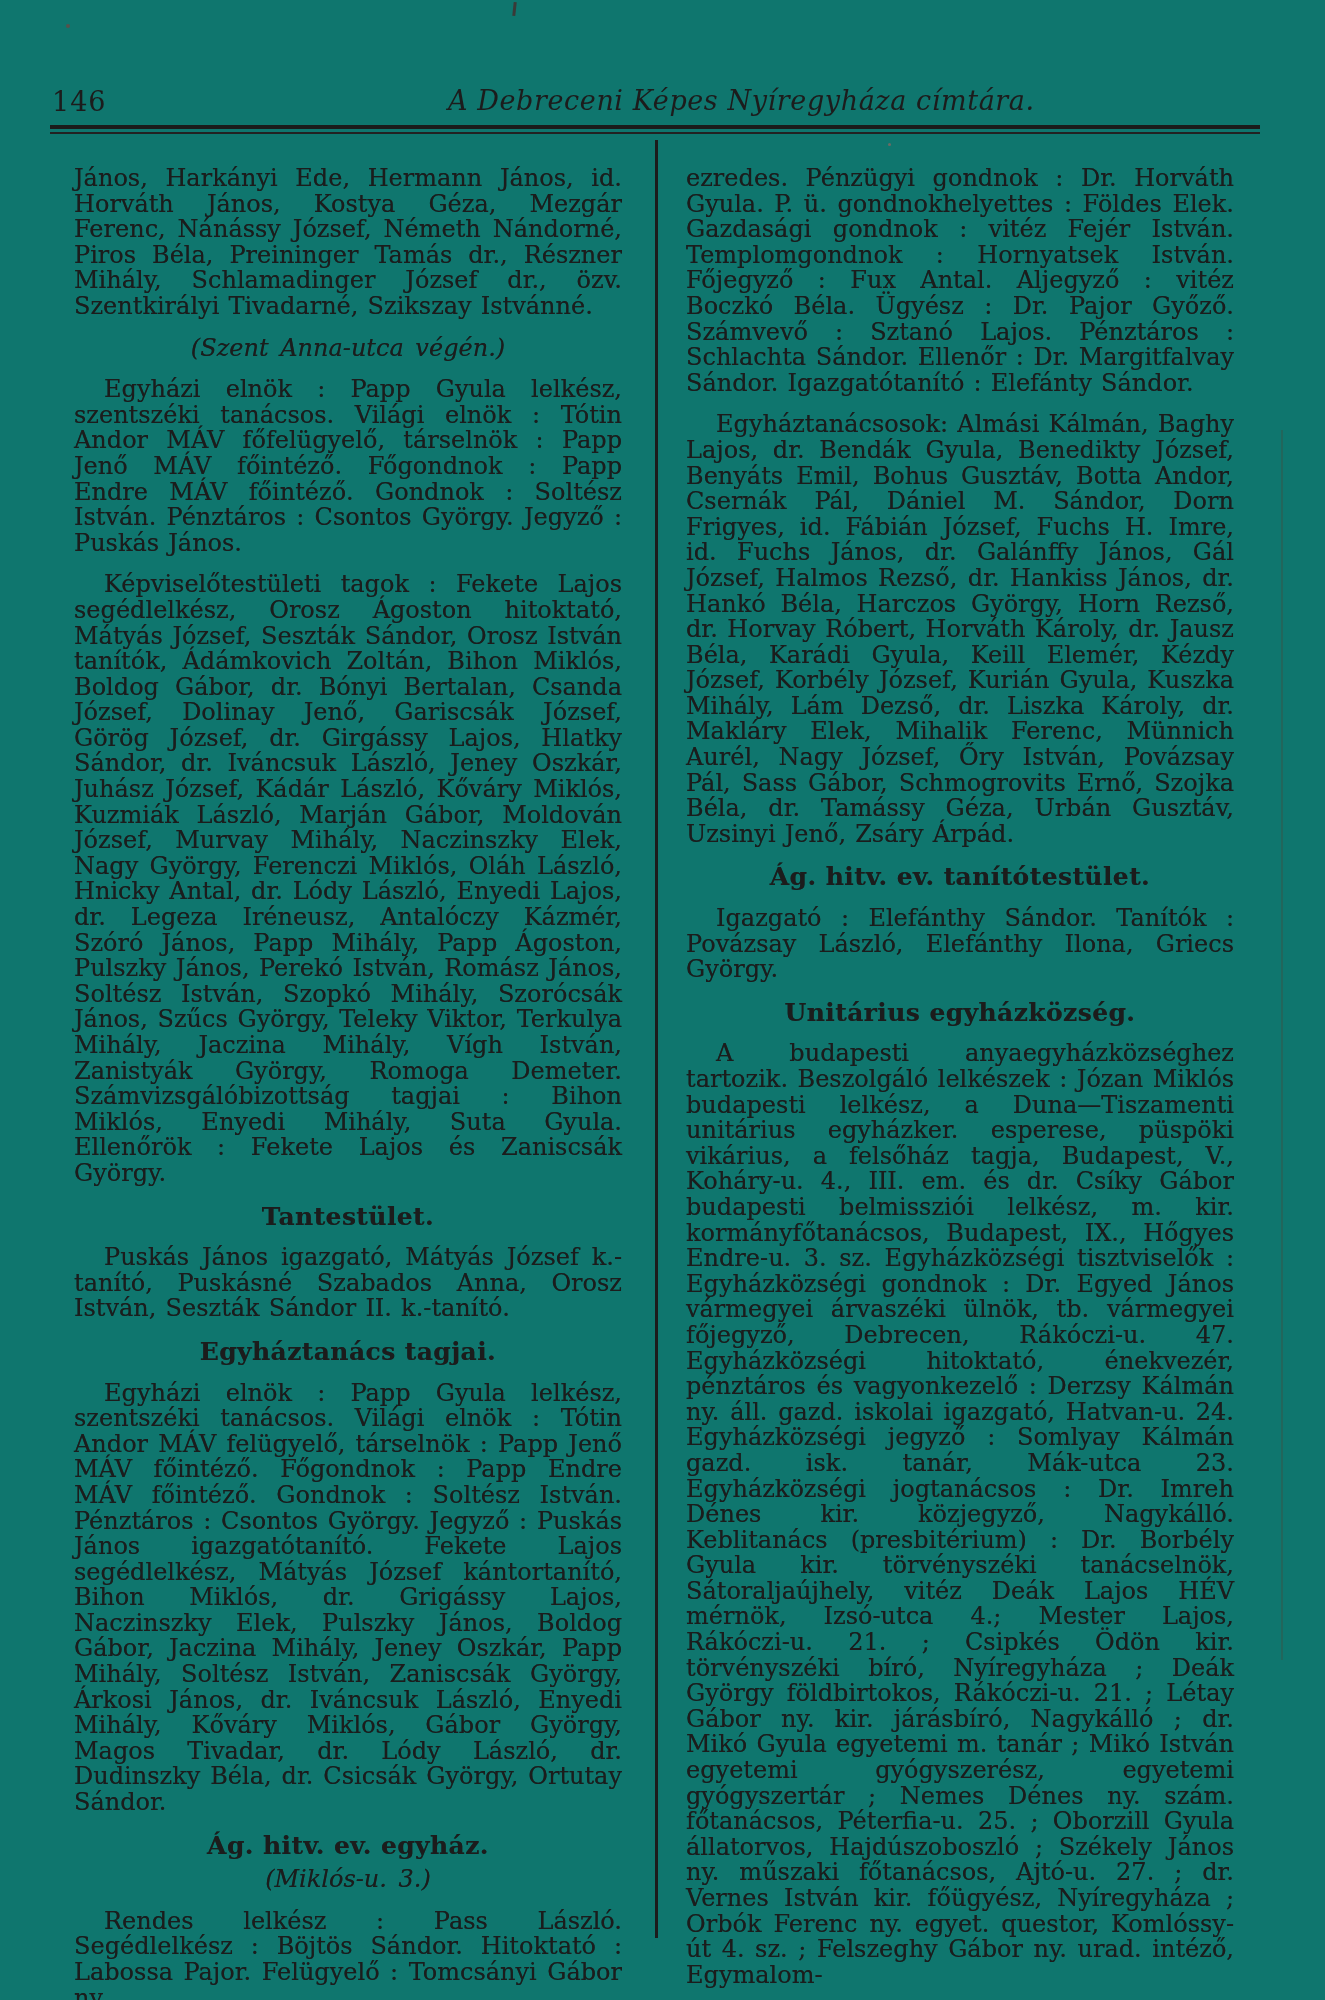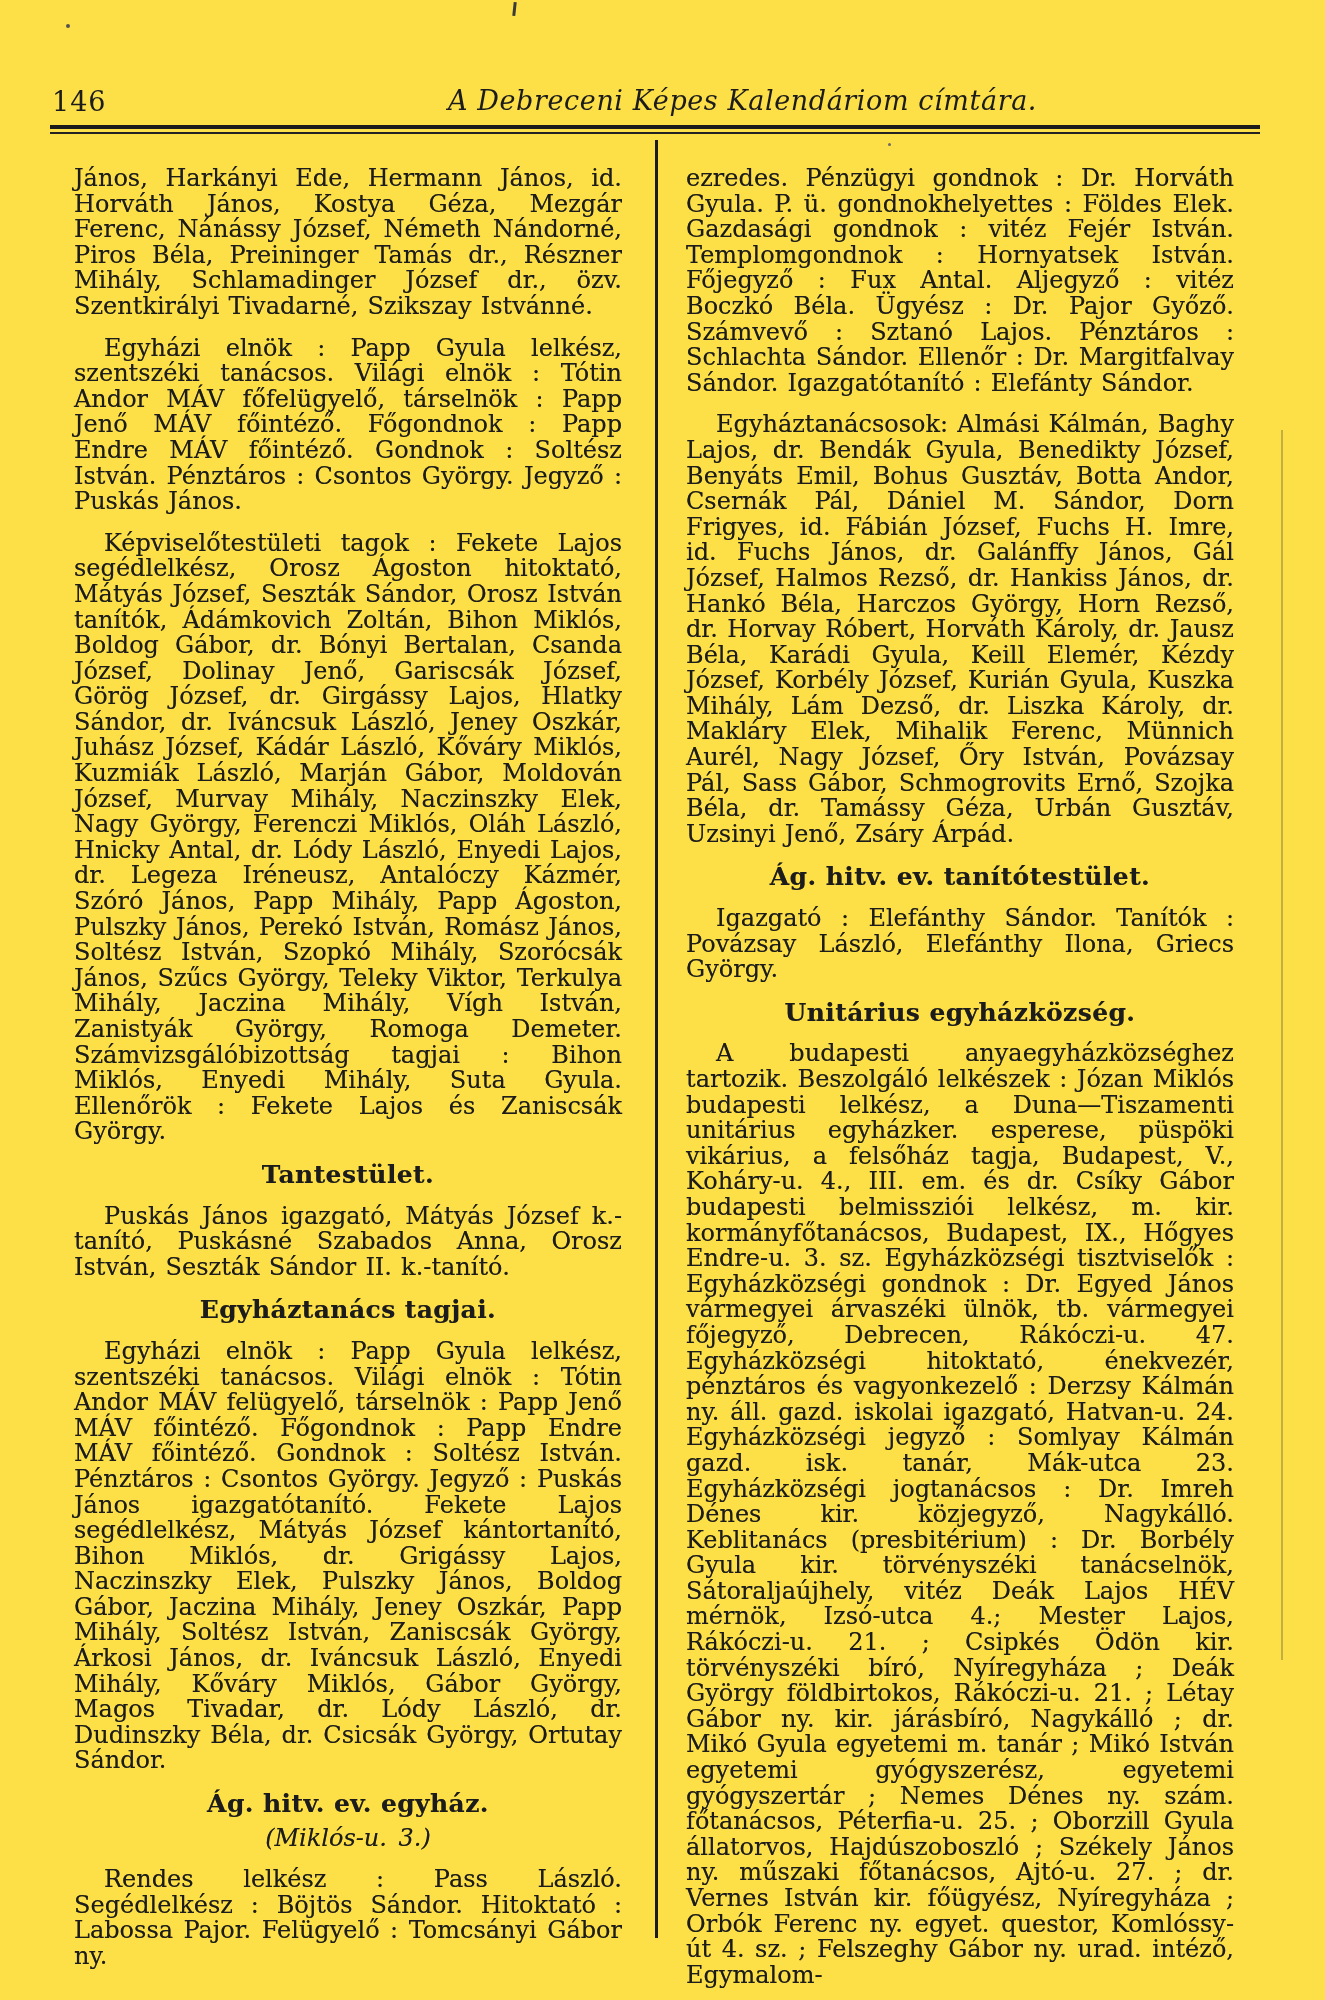--- a/index.html
+++ b/index.html
@@ -5,21 +5,21 @@
 <style>
   html, body {
     margin: 0;
     padding: 0;
     background: #fcfbf6;
   }
   .page {
     position: relative;
     width: 1325px;
     height: 2000px;
-    background: #fde047;
+    background: #0f766e;
     overflow: hidden;
     font-family: "DejaVu Serif", "Liberation Serif", serif;
     color: #1c1c1c;
   }
   
   .pageno {
     position: absolute;
     left: 52px;
     top: 86px;
     font-size: 27px;
@@ -105,29 +105,30 @@
 </head>
 <body>
 
 <div class="page">
 
   <div class="speck speck-tick"></div>
   <div class="speck speck-dot1"></div>
   <div class="speck speck-dot2"></div>
 
   <div class="pageno">146</div>
-  <div class="runtitle">A Debreceni Képes Kalendáriom címtára.</div>
+  <div class="runtitle">A Debreceni Képes Nyíregyháza címtára.</div>
 
   <div class="rule-thick"></div>
   <div class="rule-thin"></div>
   <div class="divider"></div>
   <div class="edge-artifact"></div>
 
   <section class="col left">
     <p class="para cont">János, Harkányi Ede, Hermann János, id. Horváth János, Kostya Géza, Mezgár Ferenc, Nánássy József, Németh Nándorné, Piros Béla, Preininger Tamás dr., Részner Mihály, Schlamadinger József dr., özv. Szentkirályi Tivadarné, Szikszay Istvánné.</p>
+    <p class="sub">(Szent Anna-utca végén.)</p>
     <p class="para">Egyházi elnök : Papp Gyula lelkész, szentszéki tanácsos. Világi elnök : Tótin Andor MÁV főfelügyelő, társelnök : Papp Jenő MÁV főintéző. Főgondnok : Papp Endre MÁV főintéző. Gondnok : Soltész István. Pénztáros : Csontos György. Jegyző : Puskás János.</p>
     <p class="para">Képviselőtestületi tagok : Fekete Lajos segédlelkész, Orosz Ágoston hitoktató, Mátyás József, Seszták Sándor, Orosz István tanítók, Ádámkovich Zoltán, Bihon Miklós, Boldog Gábor, dr. Bónyi Bertalan, Csanda József, Dolinay Jenő, Gariscsák József, Görög József, dr. Girgássy Lajos, Hlatky Sándor, dr. Iváncsuk László, Jeney Oszkár, Juhász József, Kádár László, Kőváry Miklós, Kuzmiák László, Marján Gábor, Moldován József, Murvay Mihály, Naczinszky Elek, Nagy György, Ferenczi Miklós, Oláh László, Hnicky Antal, dr. Lódy László, Enyedi Lajos, dr. Legeza Iréneusz, Antalóczy Kázmér, Szóró János, Papp Mihály, Papp Ágoston, Pulszky János, Perekó István, Romász János, Soltész István, Szopkó Mihály, Szorócsák János, Szűcs György, Teleky Viktor, Terkulya Mihály, Jaczina Mihály, Vígh István, Zanistyák György, Romoga Demeter. Számvizsgálóbizottság tagjai : Bihon Miklós, Enyedi Mihály, Suta Gyula. Ellenőrök : Fekete Lajos és Zaniscsák György.</p>
     <h2 class="head">Tantestület.</h2>
     <p class="para">Puskás János igazgató, Mátyás József k.-tanító, Puskásné Szabados Anna, Orosz István, Seszták Sándor II. k.-tanító.</p>
     <h2 class="head">Egyháztanács tagjai.</h2>
     <p class="para">Egyházi elnök : Papp Gyula lelkész, szentszéki tanácsos. Világi elnök : Tótin Andor MÁV felügyelő, társelnök : Papp Jenő MÁV főintéző. Főgondnok : Papp Endre MÁV főintéző. Gondnok : Soltész István. Pénztáros : Csontos György. Jegyző : Puskás János igazgatótanító. Fekete Lajos segédlelkész, Mátyás József kántortanító, Bihon Miklós, dr. Grigássy Lajos, Naczinszky Elek, Pulszky János, Boldog Gábor, Jaczina Mihály, Jeney Oszkár, Papp Mihály, Soltész István, Zaniscsák György, Árkosi János, dr. Iváncsuk László, Enyedi Mihály, Kőváry Miklós, Gábor György, Magos Tivadar, dr. Lódy László, dr. Dudinszky Béla, dr. Csicsák György, Ortutay Sándor.</p>
     <h2 class="head">Ág. hitv. ev. egyház.</h2>
     <p class="sub">(Miklós-u. 3.)</p>
     <p class="para">Rendes lelkész : Pass László. Segédlelkész : Böjtös Sándor. Hitoktató : Labossa Pajor. Felügyelő : Tomcsányi Gábor ny.</p>
   </section>

